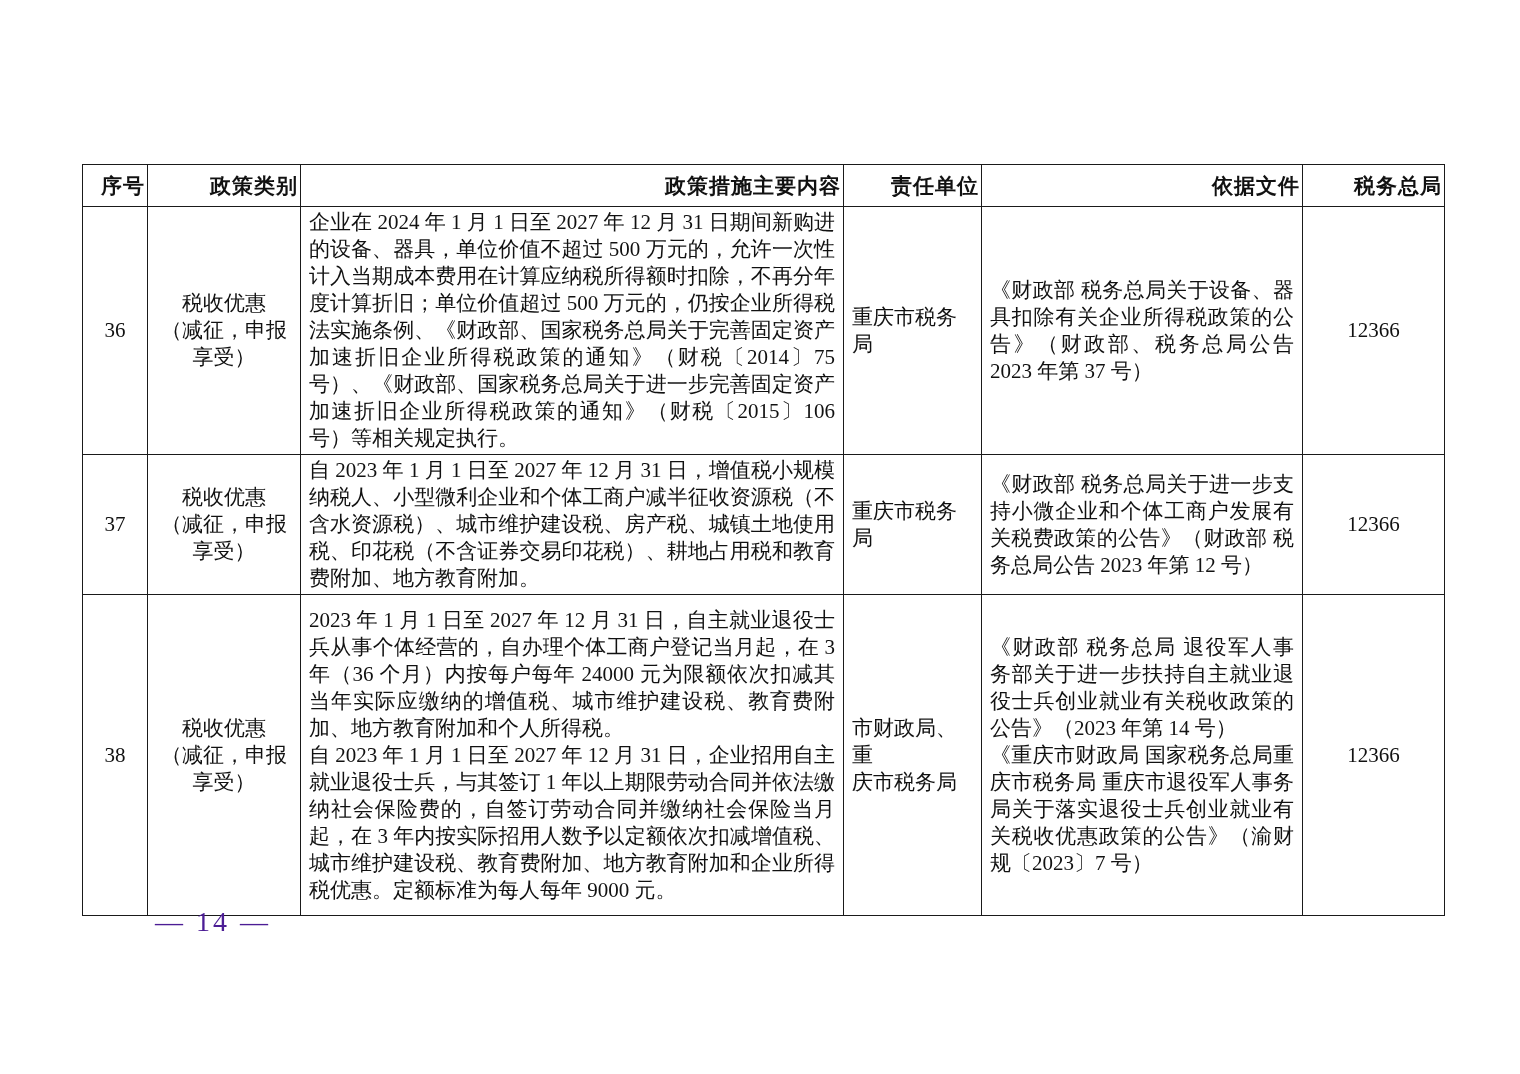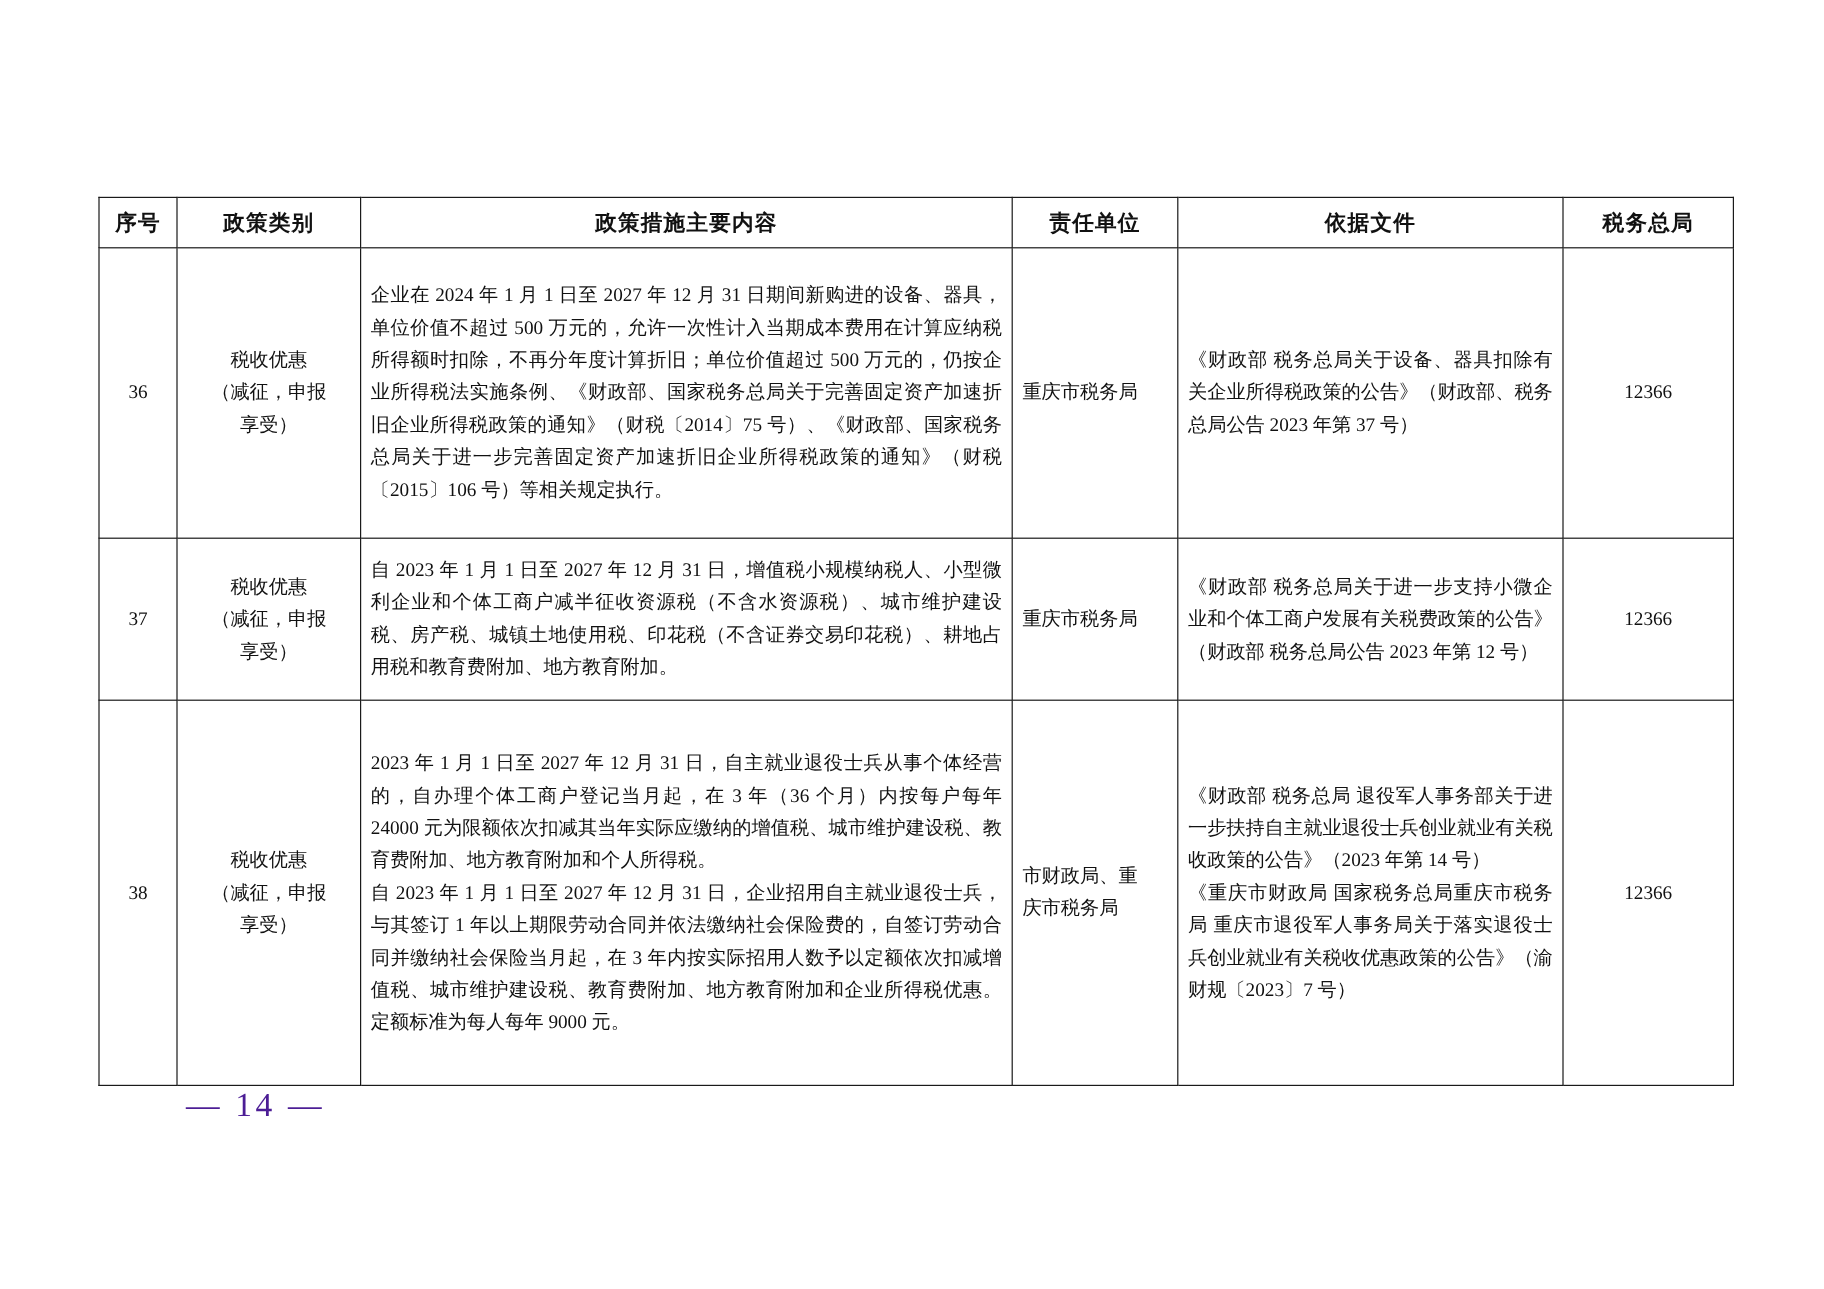--- a/index.html
+++ b/index.html
@@ -17,29 +17,29 @@
     border-collapse:collapse;
     table-layout:fixed;
   }
   .policy th, .policy td {
     border:1.5px solid #1a1a1a;
     overflow:hidden;
   }
   .policy th {
     font-family:Liberation Sans, sans-serif;
     font-weight:700;
-    font-size:18px;
-    text-align:center;
+    font-size:21px;
+    text-align:right;
     vertical-align:middle;
     height:41px;
     padding:0 2px;
     letter-spacing:1px;
   }
   .policy td {
-    font-size:16px;
+    font-size:21px;
     line-height:27px;
     vertical-align:middle;
     padding:2px 8px;
   }
   .c-no      { text-align:center; }
   .c-category{ text-align:center; white-space:pre-line; padding:2px 4px; }
   .c-content { text-align:justify; text-justify:inter-ideograph; white-space:pre-line; }
   .c-unit    { text-align:left; white-space:pre-line; padding:2px 3px; }
   .c-basis   { text-align:justify; text-justify:inter-ideograph; white-space:pre-line; padding:2px 9px; }
   .c-contact { text-align:center; padding-left:14px; }

